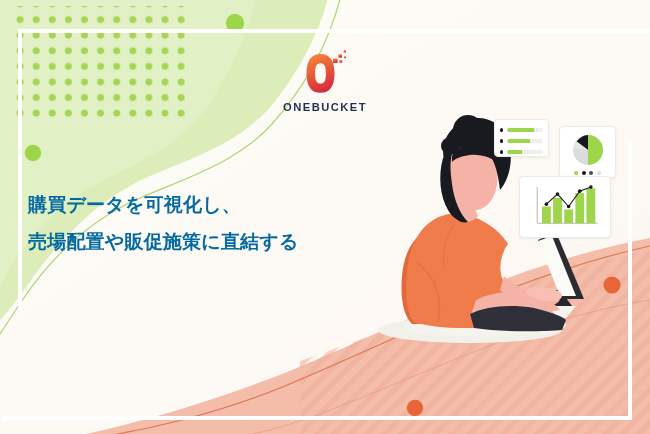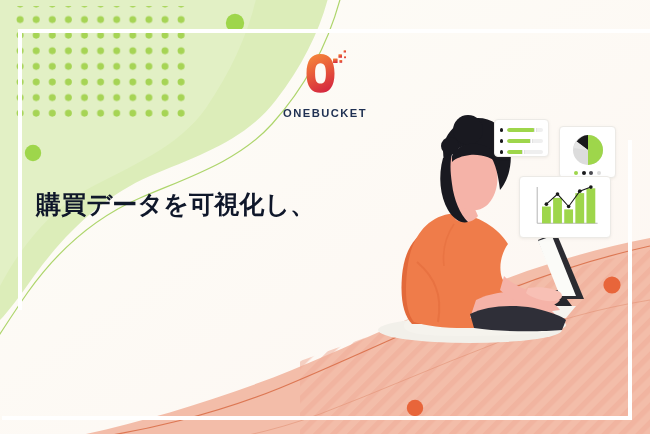--- a/index.html
+++ b/index.html
@@ -17,40 +17,39 @@
   
   #logo-block {
     position:absolute;
     left:265px; top:48px;
     width:120px;
     text-align:center;
     z-index:40;
   }
   #logo-mark { width:46px; height:50px; margin:0 auto; display:block; }
   #logo-word {
-    margin-top:10px;
+    margin-top:4px;
     font-size:11.2px;
     font-weight:bold;
     letter-spacing:1.45px;
     color:#1f3052;
     line-height:1;
   }
 
   
   #headline {
     position:absolute;
     left:28px; top:186px;
     z-index:40;
-    color:#0f172a;
-    font-size:25px;
+    color:#0369a1;
+    font-size:19px;
     font-weight:bold;
     line-height:37px;
     letter-spacing:0.2px;
     white-space:nowrap;
-    margin-left:8px;
   }
   #headline div { white-space:nowrap; }
 
   
   .card {
     position:absolute;
     background:#ffffff;
     border:1px solid #eceae6;
     border-radius:4px;
     box-shadow:0 1px 3px rgba(120,110,100,0.10);
@@ -311,20 +310,21 @@
         <rect x="37.4" y="12.0" width="2.8" height="2.8" rx="0.5"></rect>
         <rect x="41.6" y="2.2" width="2.4" height="2.4" rx="0.4"></rect>
         <rect x="42.0" y="8.2" width="2.0" height="2.0" rx="0.4"></rect>
       </g>
     </svg>
     <div id="logo-word">ONEBUCKET</div>
   </div>
 
   <div id="headline">
     <div>購買データを可視化し、</div>
+    <div>売場配置や販促施策に直結する</div>
   </div>
 
   <div class="frame" id="frame-tl-v"></div>
   <div class="frame" id="frame-tl-h"></div>
   <div class="frame" id="frame-br-v"></div>
   <div class="frame" id="frame-br-h"></div>
 
 </div>
 
 </body></html>

